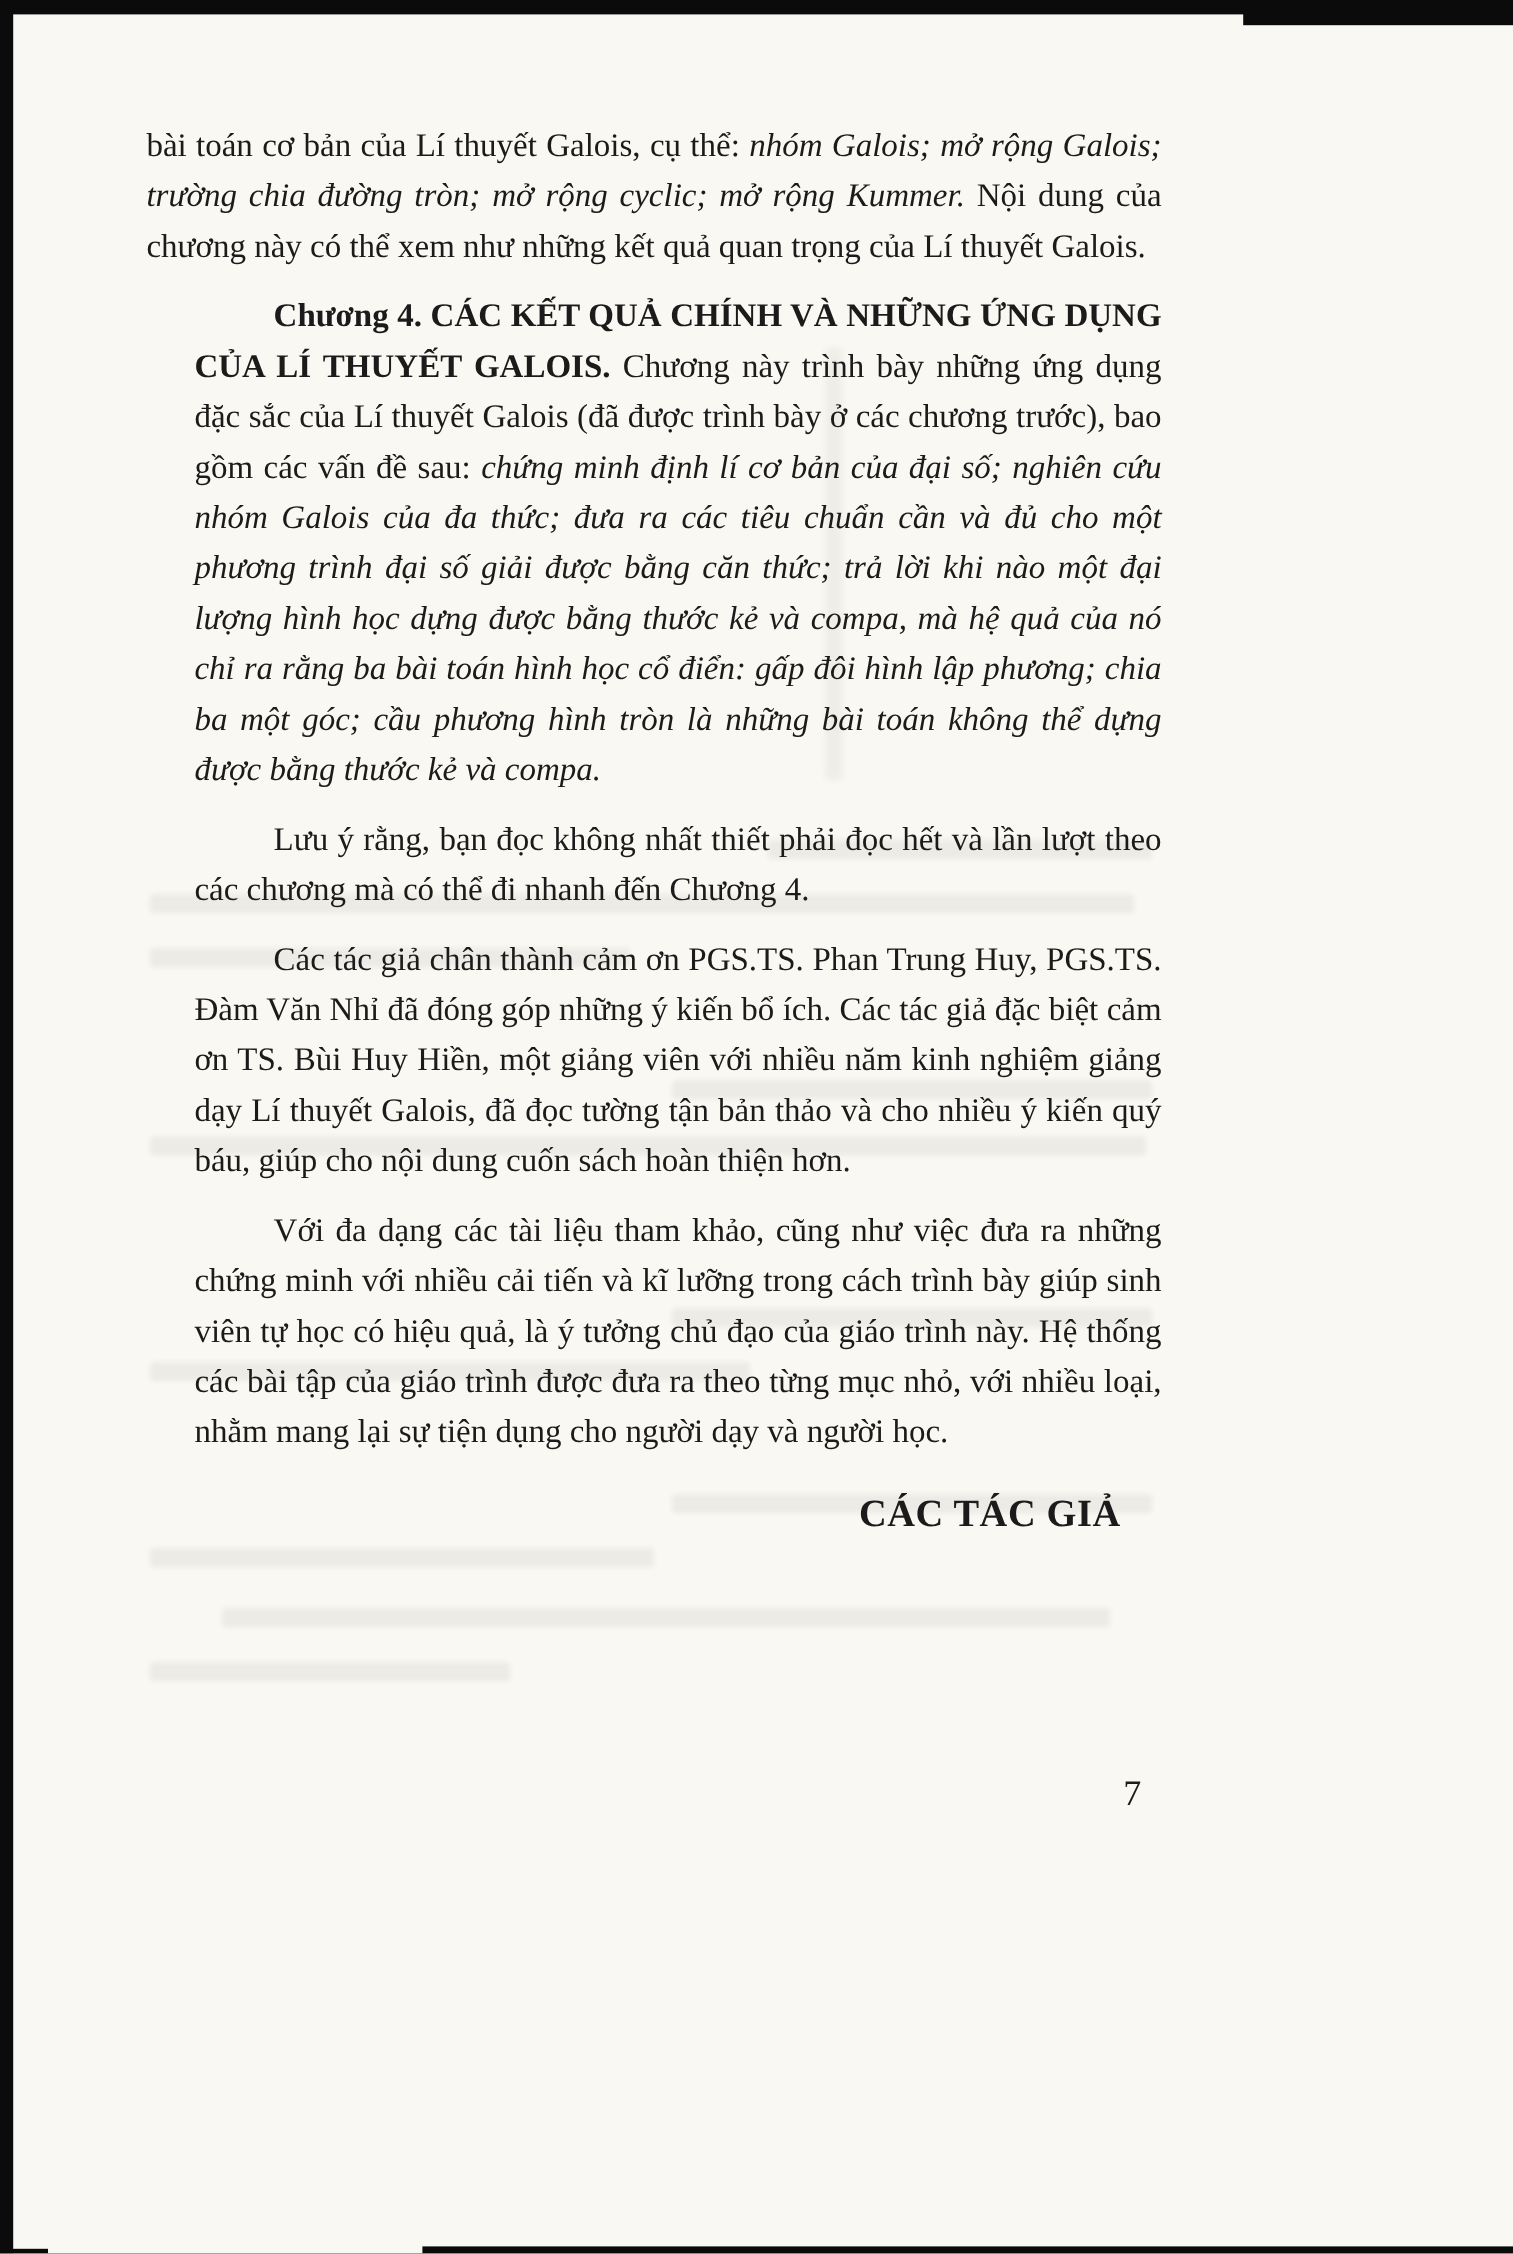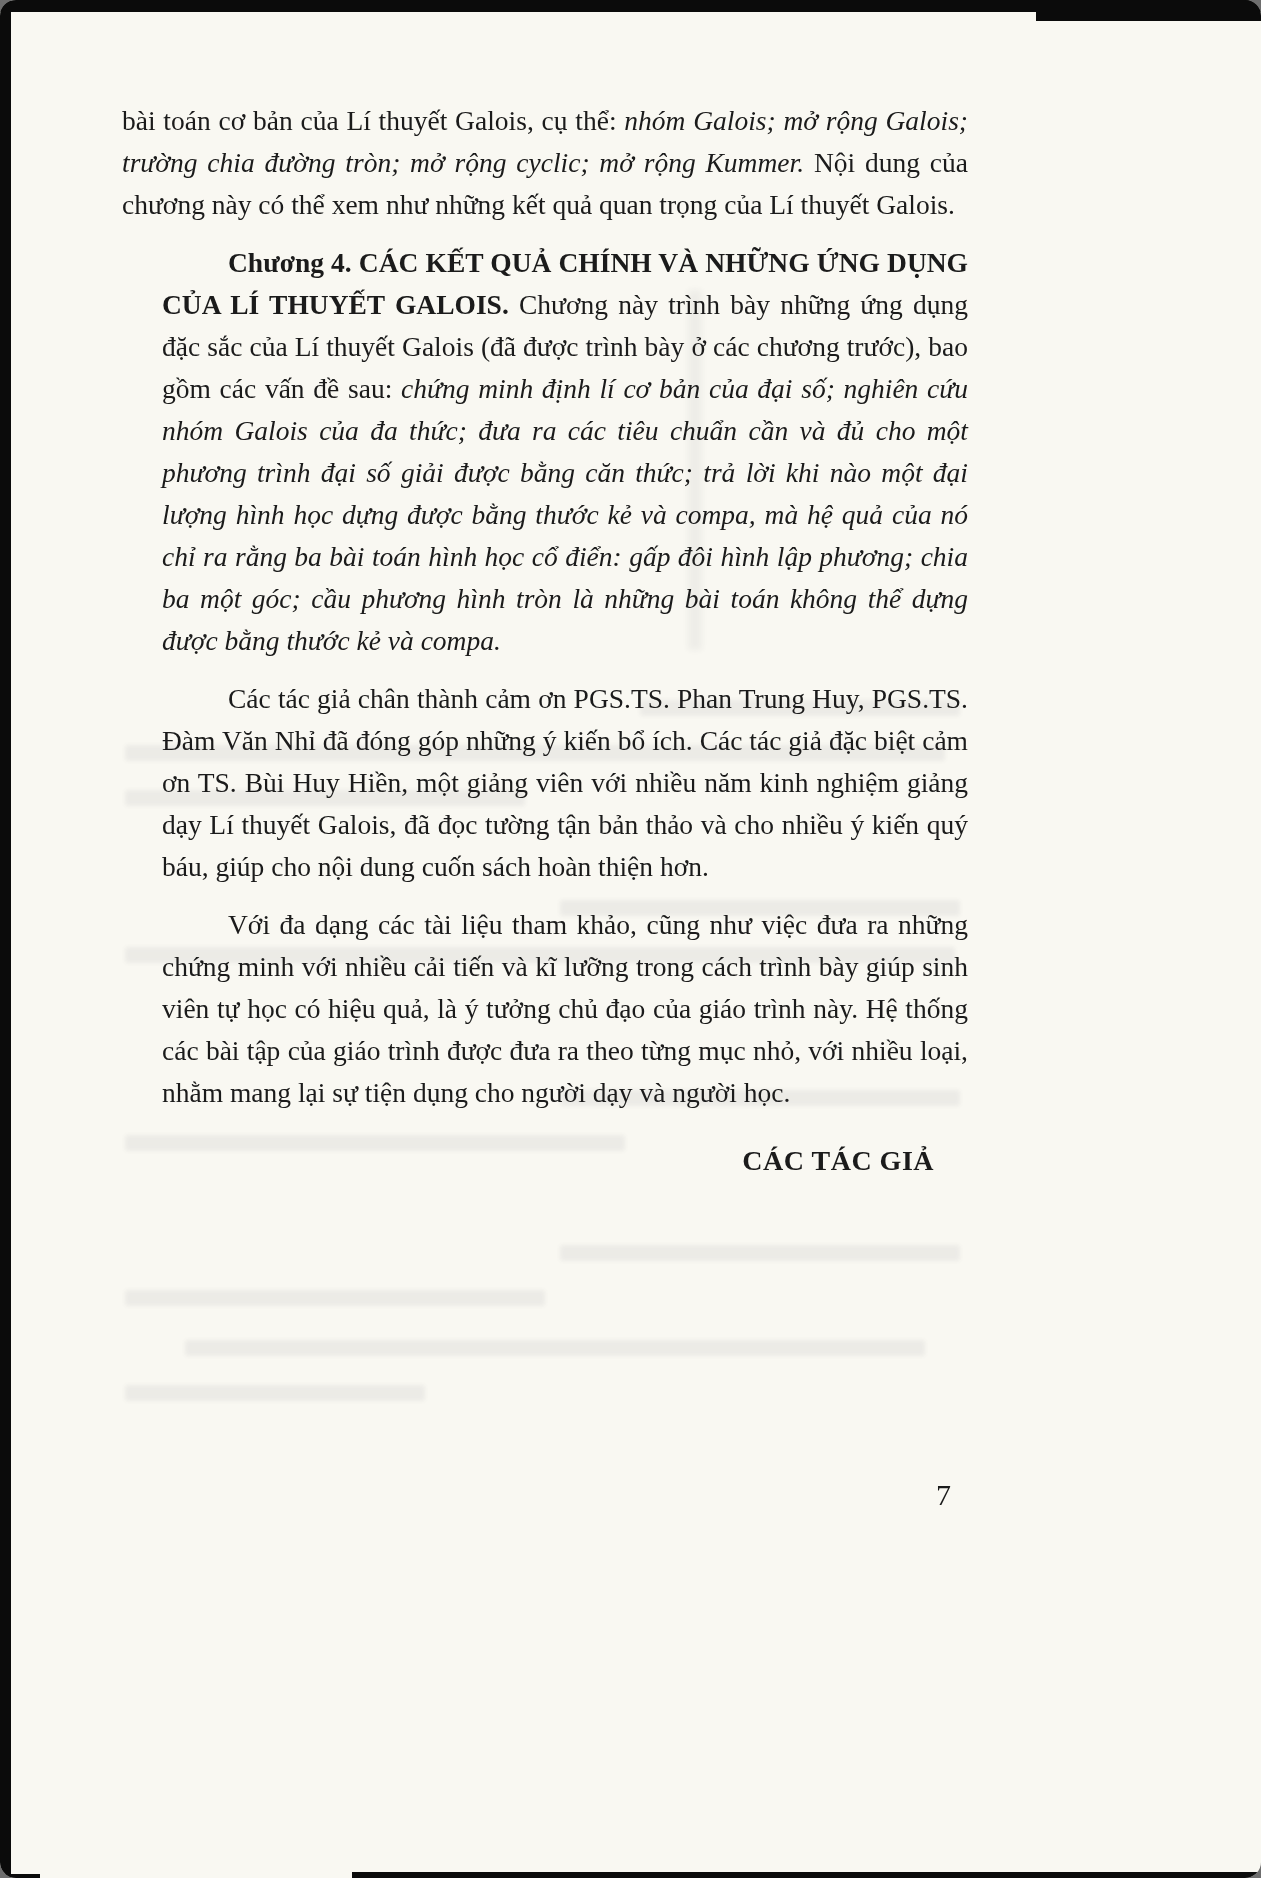--- a/index.html
+++ b/index.html
@@ -4,21 +4,20 @@
 <style>
   html,body { margin:0; padding:0; background:#6e6e6e; }
   .page {
     position:relative;
     width:1261px; height:1878px;
     margin:0 auto;
     background:#f9f8f2;
     overflow:hidden;
     font-family:"Liberation Serif","DejaVu Serif",serif;
     color:#1b1b1b;
-    border-radius:16px;
   }
   
   .edge { position:absolute; background:#0b0b0b; }
   .edge-top      { top:0; left:0; width:100%; height:12px; }
   .edge-top-right{ top:0; right:0; width:225px; height:21px; }
   .edge-left     { top:0; left:0; width:11px; height:100%; }
   .edge-bottom   { bottom:0; left:352px; right:0; height:6px; }
   .edge-bottom-left { bottom:0; left:0; width:40px; height:4px; }
 
   
@@ -35,21 +34,21 @@
   }
   .content p { margin:0 0 16px 0; }
   .content p.indent { text-indent:66px;margin-left:40px; }
   .seg-normal { font-style:normal; font-weight:normal; }
   .seg-italic { font-style:italic; }
   .seg-bold   { font-weight:bold; }
 
   .signature {
     text-align:right;
     font-weight:bold;
-    font-size:28px;
+    font-size:32px;
     letter-spacing:0.5px;
     margin-top:26px;
     padding-right:34px;
   }
   .page-number {
     position:absolute;
     left:936px; top:1478px;
     font-size:30px;
   }
 </style>
@@ -74,20 +73,21 @@
   <div class="bleed" style="top:1135px; left:125px; width:500px;"></div>
   <div class="bleed" style="top:1245px; left:560px; width:400px;"></div>
   <div class="bleed" style="top:1290px; left:125px; width:420px;"></div>
   <div class="bleed" style="top:1340px; left:185px; width:740px;"></div>
   <div class="bleed" style="top:1385px; left:125px; width:300px;"></div>
 
   <div class="content">
     <div id="text-block">
         <p><span class="seg-normal">bài toán cơ bản của Lí thuyết Galois, cụ thể: </span><span class="seg-italic">nhóm Galois; mở rộng Galois; trường chia đường tròn; mở rộng cyclic; mở rộng Kummer.</span><span class="seg-normal"> Nội dung của chương này có thể xem như những kết quả quan trọng của Lí thuyết Galois.</span></p>
         <p class="indent"><span class="seg-bold">Chương 4. CÁC KẾT QUẢ CHÍNH VÀ NHỮNG ỨNG DỤNG CỦA LÍ THUYẾT GALOIS.</span><span class="seg-normal"> Chương này trình bày những ứng dụng đặc sắc của Lí thuyết Galois (đã được trình bày ở các chương trước), bao gồm các vấn đề sau: </span><span class="seg-italic">chứng minh định lí cơ bản của đại số; nghiên cứu nhóm Galois của đa thức; đưa ra các tiêu chuẩn cần và đủ cho một phương trình đại số giải được bằng căn thức; trả lời khi nào một đại lượng hình học dựng được bằng thước kẻ và compa, mà hệ quả của nó chỉ ra rằng ba bài toán hình học cổ điển: gấp đôi hình lập phương; chia ba một góc; cầu phương hình tròn là những bài toán không thể dựng được bằng thước kẻ và compa.</span></p>
+        <p class="indent"><span class="seg-normal">Lưu ý rằng, bạn đọc không nhất thiết phải đọc hết và lần lượt theo các chương mà có thể đi nhanh đến Chương 4.</span></p>
         <p class="indent"><span class="seg-normal">Các tác giả chân thành cảm ơn PGS.TS. Phan Trung Huy, PGS.TS. Đàm Văn Nhỉ đã đóng góp những ý kiến bổ ích. Các tác giả đặc biệt cảm ơn TS. Bùi Huy Hiền, một giảng viên với nhiều năm kinh nghiệm giảng dạy Lí thuyết Galois, đã đọc tường tận bản thảo và cho nhiều ý kiến quý báu, giúp cho nội dung cuốn sách hoàn thiện hơn.</span></p>
         <p class="indent"><span class="seg-normal">Với đa dạng các tài liệu tham khảo, cũng như việc đưa ra những chứng minh với nhiều cải tiến và kĩ lưỡng trong cách trình bày giúp sinh viên tự học có hiệu quả, là ý tưởng chủ đạo của giáo trình này. Hệ thống các bài tập của giáo trình được đưa ra theo từng mục nhỏ, với nhiều loại, nhằm mang lại sự tiện dụng cho người dạy và người học.</span></p>
       </div>
     <div class="signature">CÁC TÁC GIẢ</div>
   </div>
 
   <div class="page-number">7</div>
 </div>
 
 </body></html>

